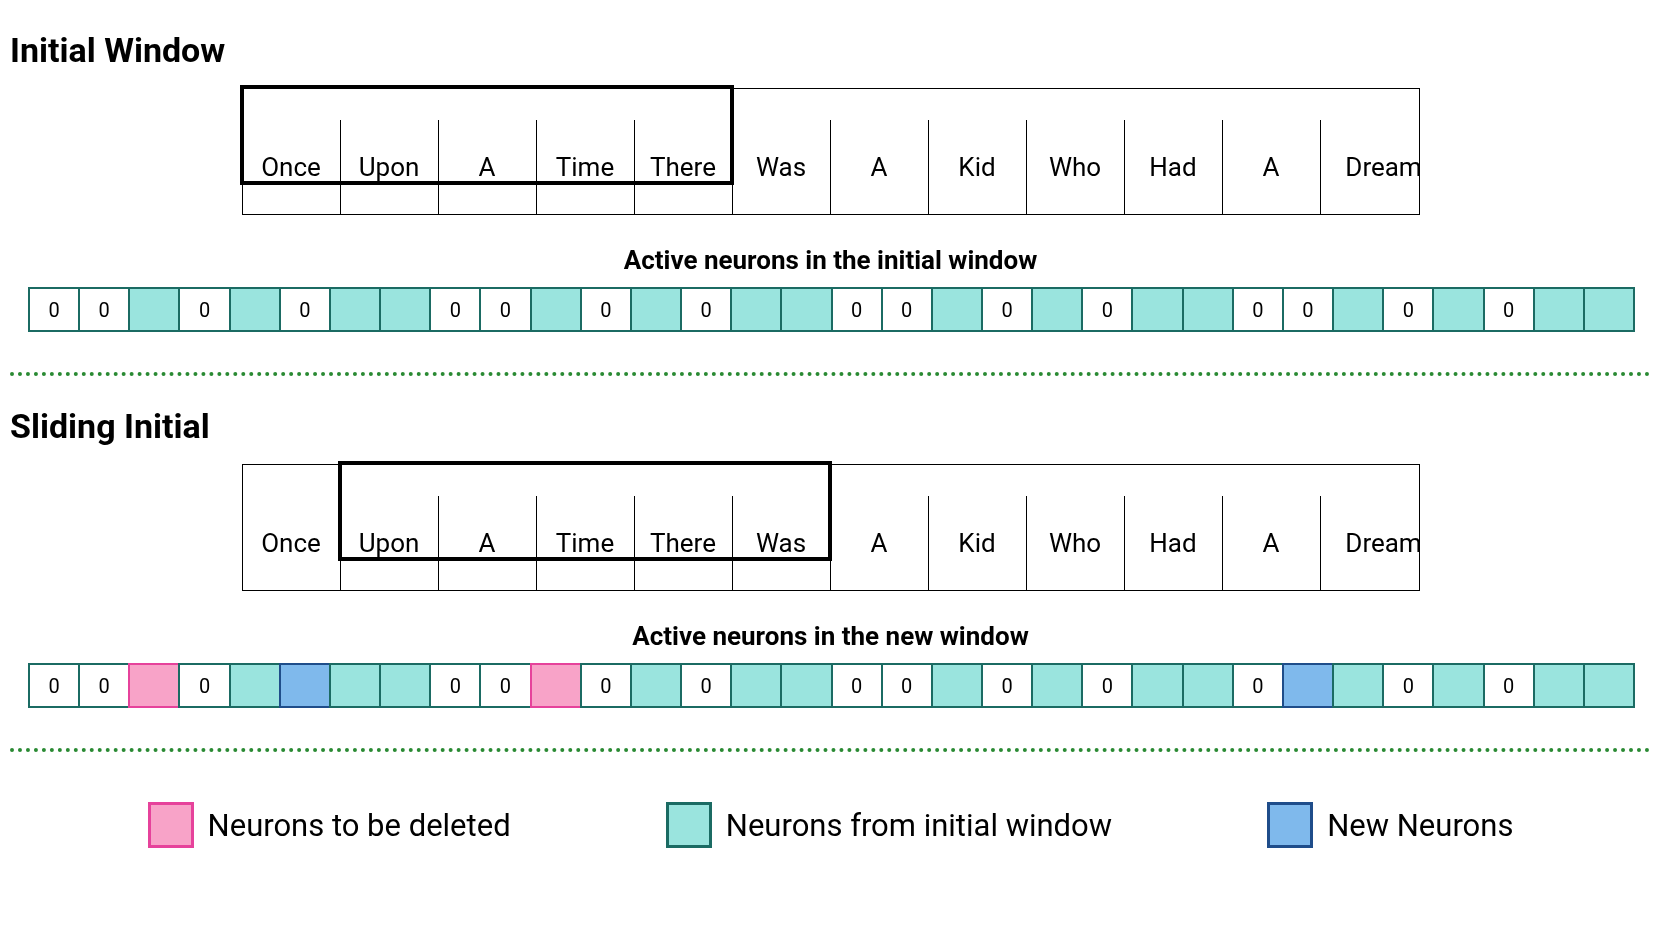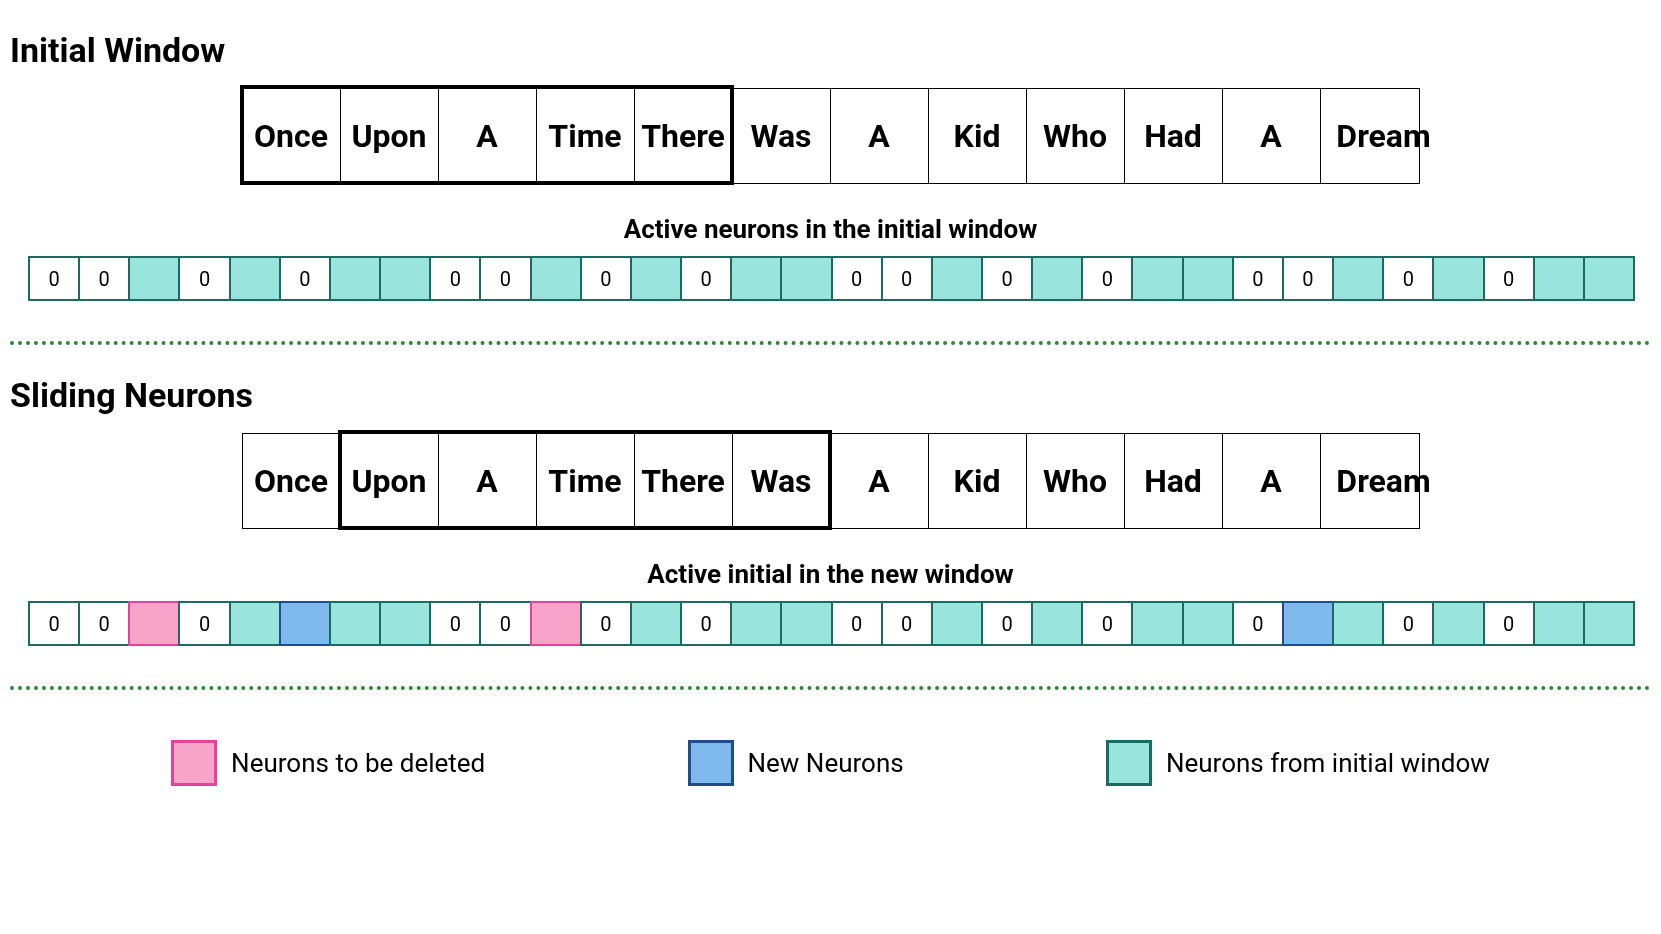--- a/index.html
+++ b/index.html
@@ -29,23 +29,24 @@
   .word-row {
     display: flex;
     border: 1.5px solid #000;
   }
   .word-cell {
     width: 98px;
     height: 94px;
     display: flex;
     align-items: center;
     justify-content: center;
-    font-size: 32px;
-    font-weight: 700;
+    font-size: 26px;
+    font-weight: 400;
     border-right: 1.5px solid #000;
+    margin-top: 31px;
   }
   .word-cell:last-child { border-right: none; padding-left: 28px; }
   .window-frame {
     position: absolute;
     border: 4px solid #000;
     height: 100px;
     pointer-events: none;
   }
   .word-row-container { position: relative; display:inline-block;}
   .neuron-row-wrap {
@@ -80,21 +81,21 @@
   .legend {
     display: flex;
     justify-content: space-around;
     align-items: center;
     padding: 20px 60px 0 60px;
   }
   .legend-item {
     display: flex;
     align-items: center;
     gap: 14px;
-    font-size: 26px;
+    font-size: 31px;
   }
   .legend-swatch {
     width: 46px;
     height: 46px;
     border: 3px solid;
   }
   .sw-deleted { background:#f8a3c8; border-color:#e6429b;}
   .sw-initial { background:#9ae4de; border-color:#1b6b63;}
   .sw-new { background:#7fb9ec; border-color:#1f4d8a;}
 </style>
@@ -156,21 +157,21 @@
       <div class="neuron-cell">0</div>
       <div class="neuron-cell neuron-active"></div>
       <div class="neuron-cell">0</div>
       <div class="neuron-cell neuron-active"></div>
       <div class="neuron-cell neuron-active"></div>
     </div>
 </div>
 
 <hr class="divider">
 
-<div class="section-title">Sliding Neurons</div>
+<div class="section-title">Sliding Initial</div>
 
 <div class="word-row-wrap">
   <div class="word-row-container">
     <div class="word-row" id="word-row-2">
         <div class="word-cell">Once</div>
         <div class="word-cell">Upon</div>
         <div class="word-cell">A</div>
         <div class="word-cell">Time</div>
         <div class="word-cell">There</div>
         <div class="word-cell">Was</div>
@@ -178,21 +179,21 @@
         <div class="word-cell">Kid</div>
         <div class="word-cell">Who</div>
         <div class="word-cell">Had</div>
         <div class="word-cell">A</div>
         <div class="word-cell">Dream</div>
       </div>
     <div class="window-frame" id="frame-2" style="left: 96px; top: -3px; width: 494px;"></div>
   </div>
 </div>
 
-<div class="subtitle">Active initial in the new window</div>
+<div class="subtitle">Active neurons in the new window</div>
 <div class="neuron-row-wrap">
   <div class="neuron-row" id="neuron-row-2">
       <div class="neuron-cell">0</div>
       <div class="neuron-cell">0</div>
       <div class="neuron-cell neuron-deleted"></div>
       <div class="neuron-cell">0</div>
       <div class="neuron-cell neuron-active"></div>
       <div class="neuron-cell neuron-new"></div>
       <div class="neuron-cell neuron-active"></div>
       <div class="neuron-cell neuron-active"></div>
@@ -224,20 +225,20 @@
 </div>
 
 <hr class="divider">
 
 <div class="legend">
   <div class="legend-item">
     <div class="legend-swatch sw-deleted"></div>
     <span>Neurons to be deleted</span>
   </div>
   <div class="legend-item">
+    <div class="legend-swatch sw-initial"></div>
+    <span>Neurons from initial window</span>
+  </div>
+  <div class="legend-item">
     <div class="legend-swatch sw-new"></div>
     <span>New Neurons</span>
   </div>
-  <div class="legend-item">
-    <div class="legend-swatch sw-initial"></div>
-    <span>Neurons from initial window</span>
-  </div>
 </div>
 
 </body></html>

